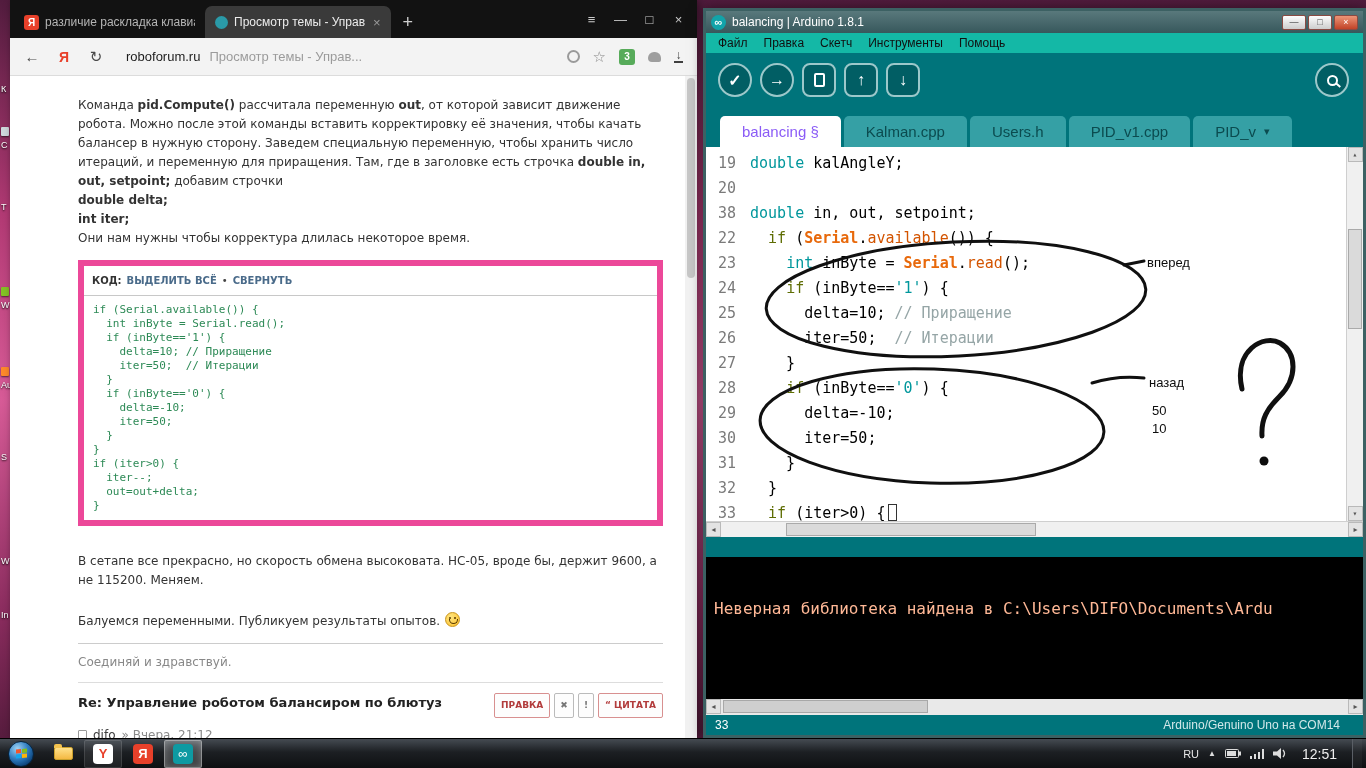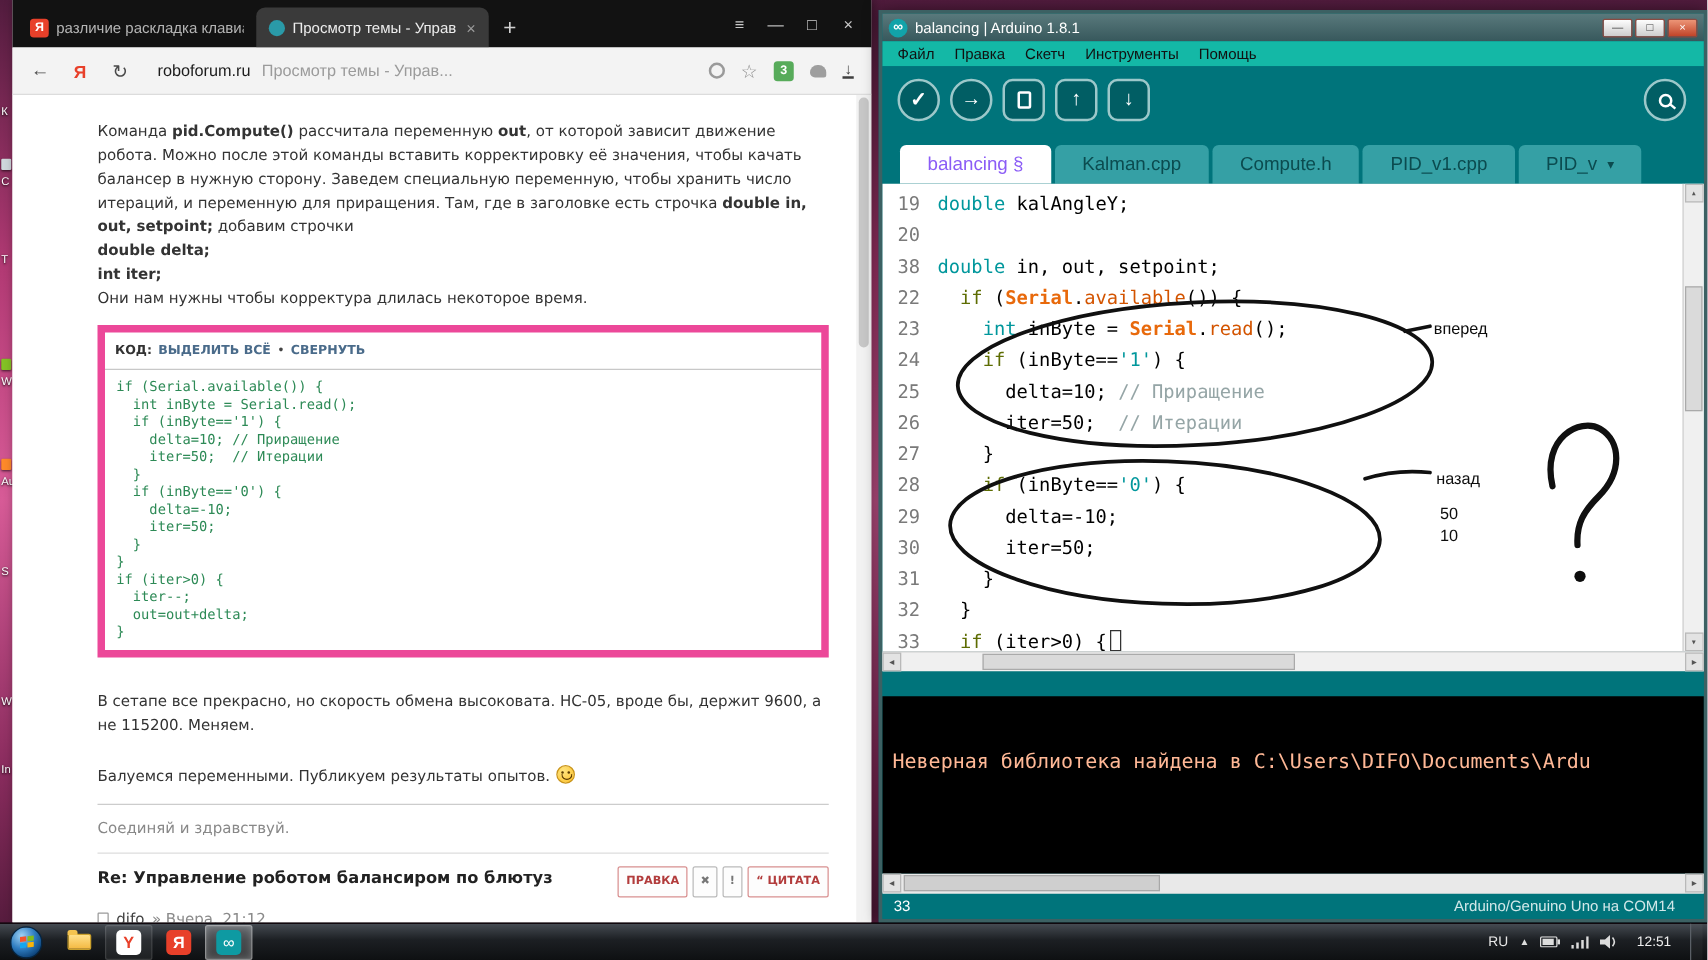--- a/index.html
+++ b/index.html
@@ -117,21 +117,21 @@
 .tbi{width:38px;height:28px;display:flex;align-items:center;justify-content:center;border-radius:2px;margin:0 1px;flex:none}
 .tbi.running{background:rgba(255,255,255,.07);border:1px solid rgba(255,255,255,.12)}
 .tbi.active{background:rgba(255,255,255,.2);border:1px solid rgba(255,255,255,.4);box-shadow:inset 0 0 6px rgba(255,255,255,.25)}
 .folder{width:19px;height:13px;background:linear-gradient(#ffe08a,#f4b942);border-radius:2px;border:1px solid #caa02c;position:relative}
 .folder::before{content:"";position:absolute;top:-4px;left:-1px;width:8px;height:4px;background:#f4c34f;border-radius:2px 2px 0 0}
 .yico{width:20px;height:20px;border-radius:4px;background:#fff;color:#e8402a;font-weight:bold;font-size:13px;display:flex;align-items:center;justify-content:center}
 .yaico{width:20px;height:20px;border-radius:4px;background:#e8402a;color:#fff;font-weight:bold;font-size:13px;display:flex;align-items:center;justify-content:center}
 .ardico{width:20px;height:20px;border-radius:4px;background:#0e9aa2;color:#fff;font-size:13px;display:flex;align-items:center;justify-content:center}
 .tray{margin-left:auto;display:flex;align-items:center;gap:9px;padding-right:4px;color:#e6e6e6;font-size:11px}
 .tray .upa{font-size:8px;color:#ddd}
-.clock{font-size:11px;color:#eee;padding:0 6px}
+.clock{font-size:14px;color:#eee;padding:0 6px}
 .showdesk{width:10px;height:30px;border-left:1px solid #5a5f66;background:rgba(255,255,255,.04)}
 </style>
 </head>
 <body>
 
 <div class="screen">
 
   <div class="deskstrip" id="desk-frags">
       <div class="frag" style="top: 84px;">К</div>
       <div class="chip" style="top: 127px; background: rgb(207, 216, 220);"></div>
@@ -271,21 +271,21 @@
         </span>
       <span class="tb sq">↑</span>
       <span class="tb sq">↓</span>
       <span class="tb round serialbtn">
           <span class="mag"></span>
         </span>
     </div>
     <div class="atabs">
       <span class="etab active">balancing §</span>
       <span class="etab">Kalman.cpp</span>
-      <span class="etab">Compute.h</span>
+      <span class="etab">Users.h</span>
       <span class="etab">PID_v1.cpp</span>
       <span class="etab">
         <span>PID_v</span>
         <span class="dd">▾</span>
       </span>
     </div>
     <div class="editor">
       <div class="ed-rows" id="ed-lines">
           <div class="ed-row">
             <span class="ed-num">19</span>

